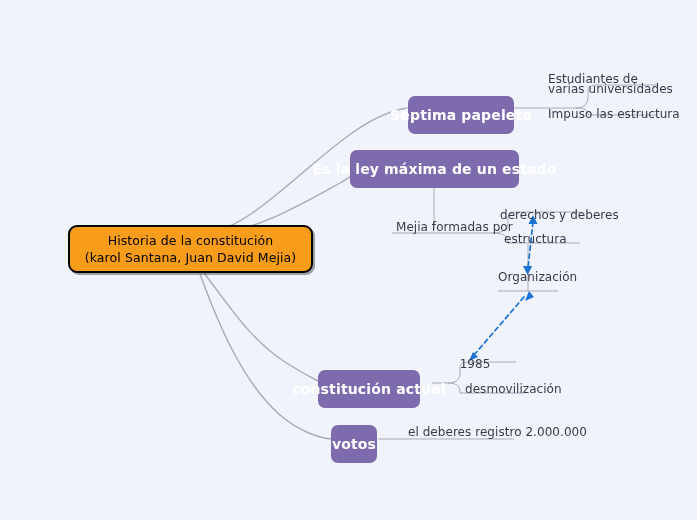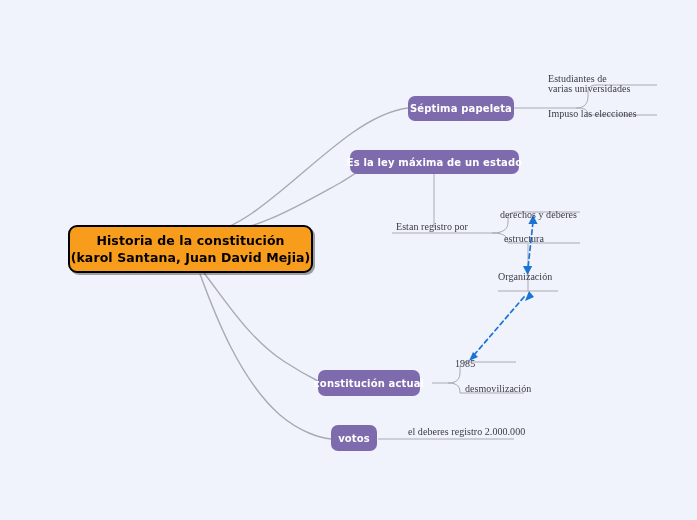--- a/index.html
+++ b/index.html
@@ -35,47 +35,46 @@
     align-items: center;
     justify-content: center;
     white-space: pre;
     text-align: center;
   }
   .node-root {
     background: #f89c1c;
     border: 2px solid #000000;
     border-radius: 9px;
     color: #000000;
-    font-weight: bold;
+    font-weight: normal;
     font-size: 12.5px;
     line-height: 17px;
     letter-spacing: 0.1px;
     box-shadow: 2px 2px 0 rgba(0,0,0,0.35);
     padding: 2px 24px;
   }
   .node-branch {
     background: #7e6bad;
     border-radius: 7px;
     color: #ffffff;
     font-weight: bold;
-    font-size: 10px;
+    font-size: 14px;
     letter-spacing: 0.15px;
-    padding: 6px 12px;
+    padding: 19px 12px;
   }
   .leaf-label {
     position: absolute;
     color: #3a3a46;
-    font-size: 10px;
+    font-size: 12px;
     line-height: 10px;
     white-space: pre;
     letter-spacing: 0.05px;
-    font-family: Liberation Serif, serif;
   }
   .leaf-left   { text-align: left; }
-  .leaf-center { }
+  .leaf-center { text-align: center; }
 </style>
 </head>
 <body>
 
 <div id="canvas">
 
   <svg class="links" viewBox="0 0 697 520" xmlns="http://www.w3.org/2000/svg">
 
     <g fill="none" stroke="#a9a9b4" stroke-width="1.4">
       <path d="M 207,233 C 250,228 300,170 352,133 C 372,119 392,110 408,108"></path>
@@ -128,23 +127,23 @@
 
   <div class="node node-branch" style="left:350px; top:150px; width:169px; height:24px;text-align:right;">Es la ley máxima de un estado</div>
 
   <div class="node node-branch" style="left:318px; top:370px; width:102px; height:26px;">constitución actual</div>
 
   <div class="node node-branch" style="left:331px; top:425px; width:46px; height:26px;">votos</div>
 
   <div class="leaf-label leaf-left" style="left:548px; top:74px; width:110px;">Estudiantes de
 varias universidades</div>
 
-  <div class="leaf-label leaf-left" style="left:548px; top:109px; width:110px;">Impuso las elecciones</div>
+  <div class="leaf-label leaf-left" style="left:548px; top:109px; width:110px;">Impuso las estructura</div>
 
-  <div class="leaf-label leaf-left" style="left:396px; top:222px; width:100px;">Estan registro por</div>
+  <div class="leaf-label leaf-left" style="left:396px; top:222px; width:100px;">Mejia formadas por</div>
 
   <div class="leaf-label leaf-center" style="left:500px; top:210px; width:80px;">derechos y deberes</div>
 
   <div class="leaf-label leaf-center" style="left:504px; top:234px; width:58px;">estructura</div>
 
   <div class="leaf-label leaf-center" style="left:498px; top:272px; width:60px;">Organización</div>
 
   <div class="leaf-label leaf-center" style="left:455px; top:359px; width:40px;">1985</div>
 
   <div class="leaf-label leaf-left" style="left:465px; top:384px; width:90px;">desmovilización</div>

